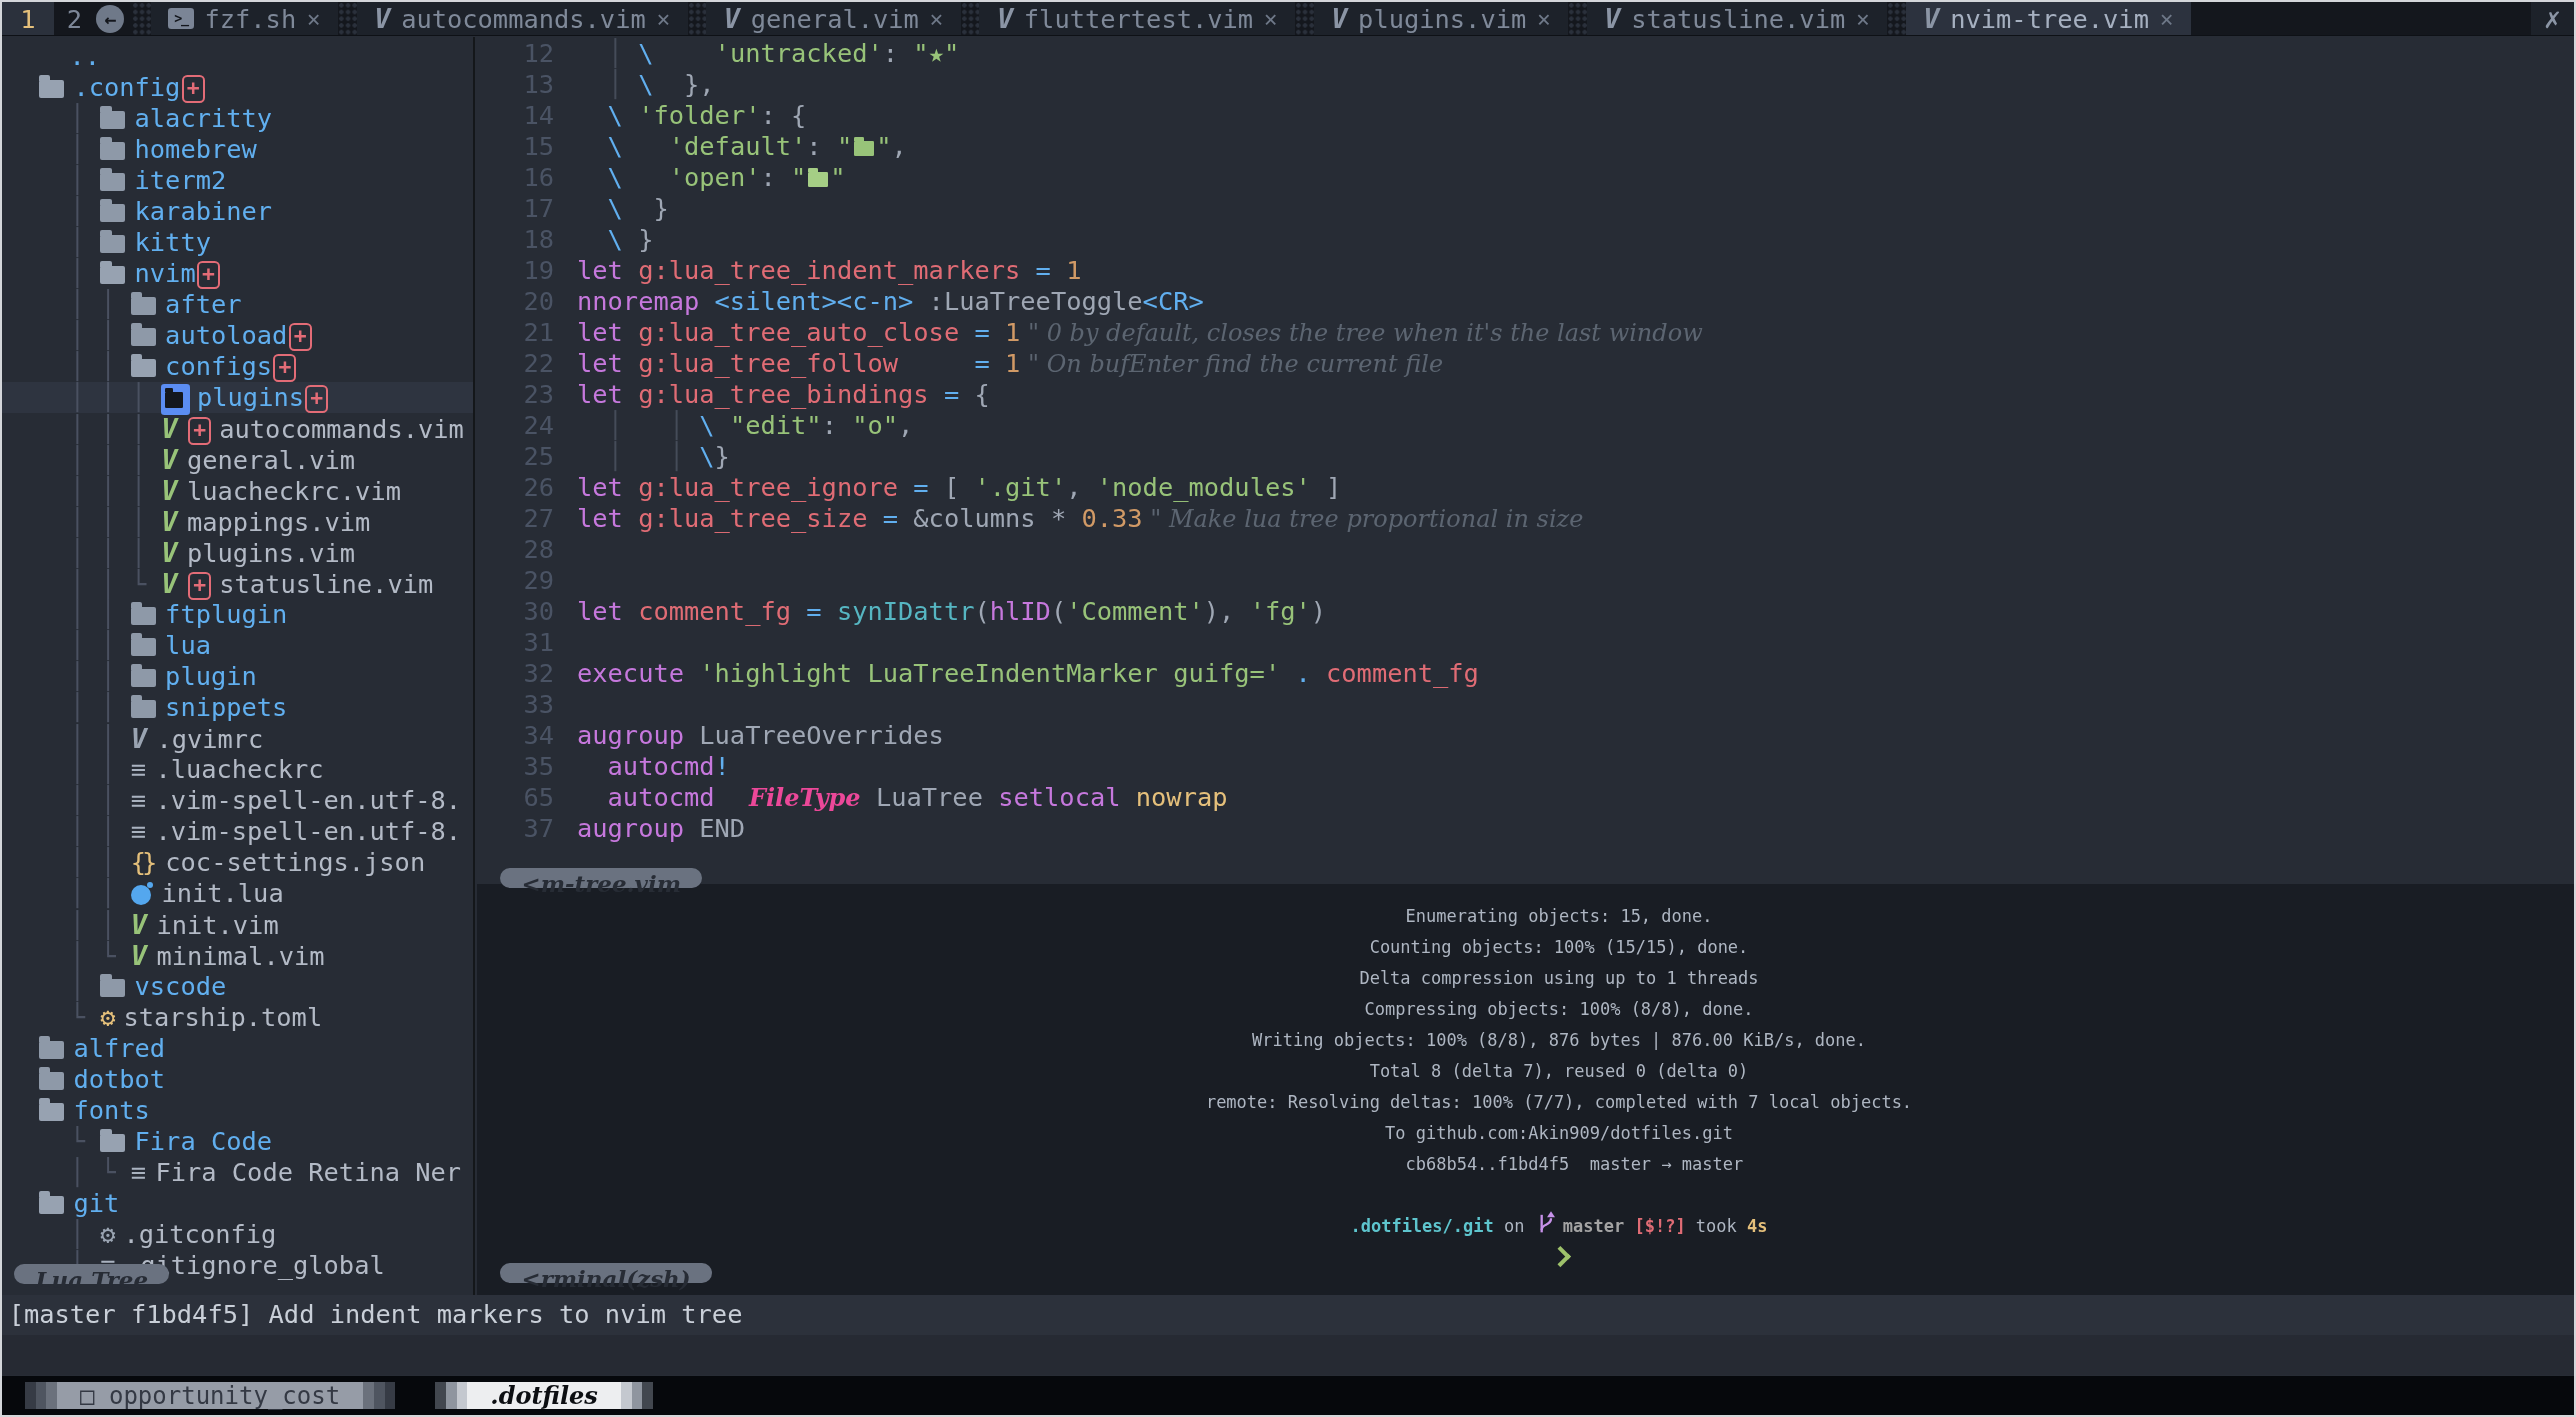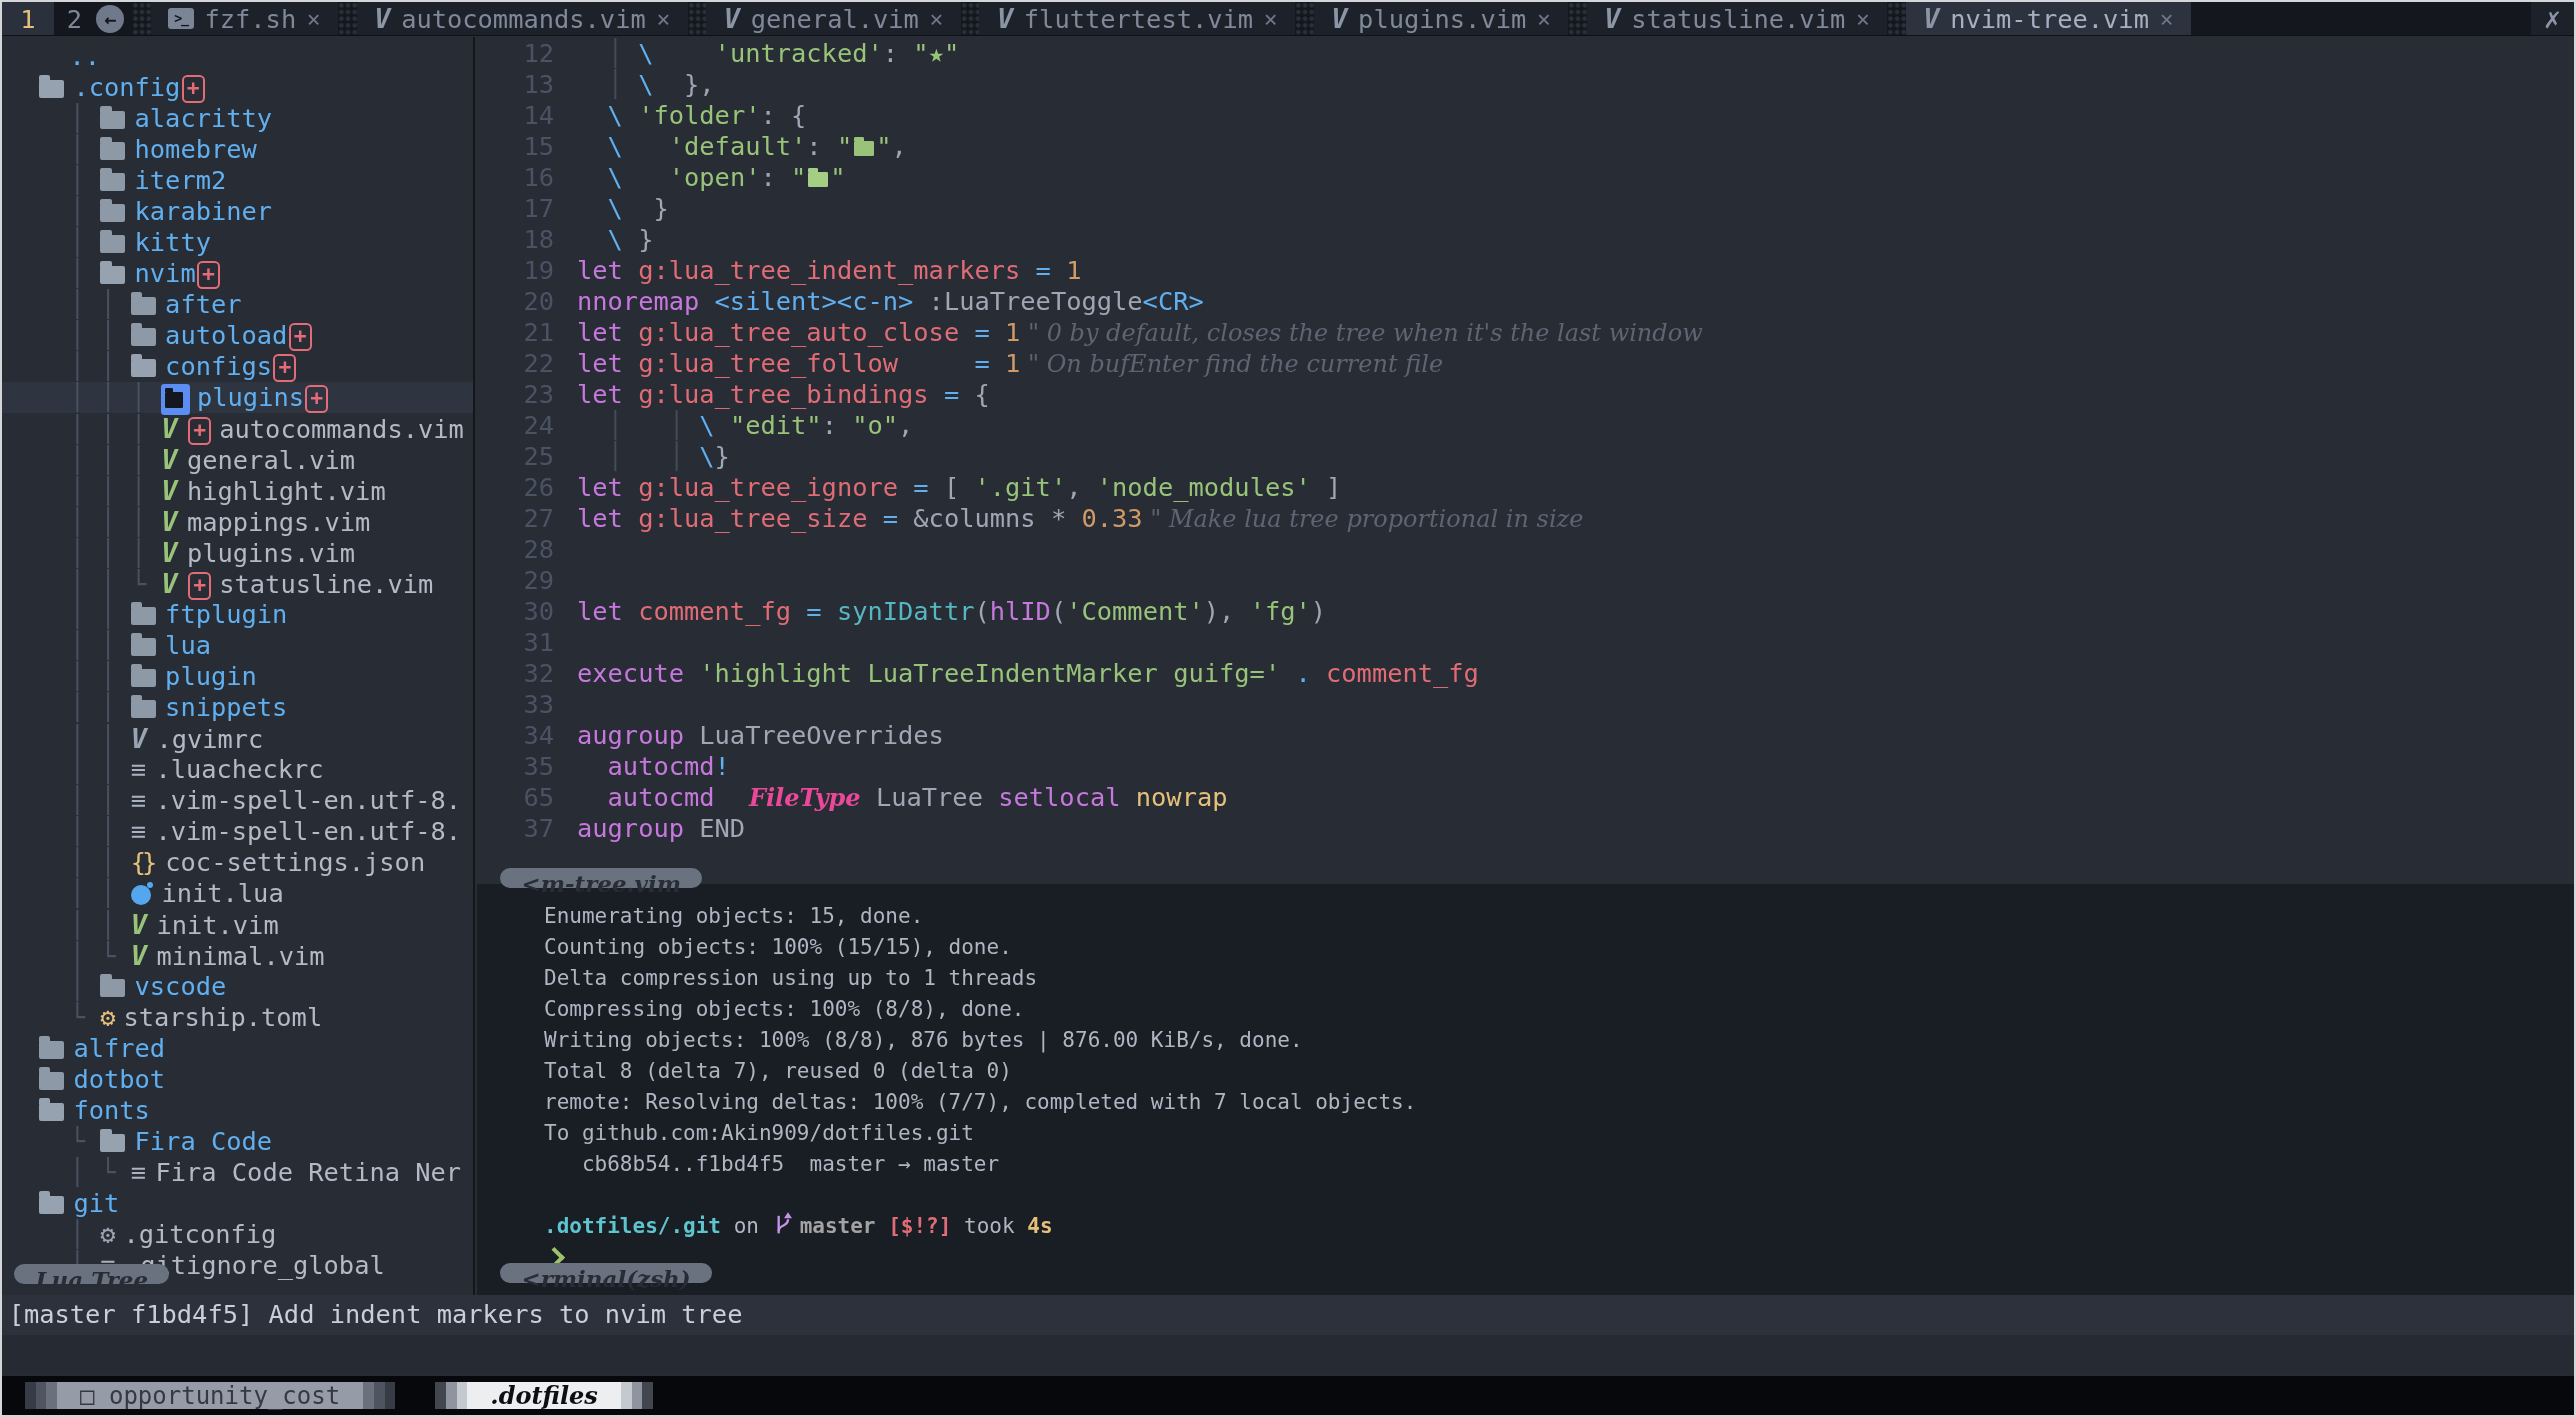--- a/index.html
+++ b/index.html
@@ -67,21 +67,21 @@
   .c{color:#5c6571;font-family:"DejaVu Serif",serif;font-style:italic;font-size:24px;}
   .y{color:#ec4899;font-family:"DejaVu Serif",serif;font-style:italic;font-weight:bold;font-size:24px;margin-left:19px;}
   .minifold{display:inline-block;width:20px;height:15.4px;background:#98c379;border-radius:1.3px;
     position:relative;vertical-align:middle;margin:0 2px;}
   .minifold:before{content:"";position:absolute;top:-4px;left:0;width:9.4px;height:4.7px;
     background:inherit;border-radius:1.3px 1.3px 0 0;}
   .minifold.open{background:#a5ce85;}
   
   .termpane{position:absolute;left:475px;top:882px;right:0;height:411px;background:#191d24;
     overflow:hidden;box-sizing:border-box;padding:17.4px 0 0 67px;}
-  .tline{height:31px;line-height:31px;white-space:pre;font-size:21px;color:#aeb6c2;}
+  .tline{height:31px;line-height:31px;white-space:pre;font-size:17px;color:#aeb6c2;text-align:center;}
   .pc{color:#5ec5ce;font-weight:bold}.pt{color:#aeb6c2}.pp{color:#a3a3a3;font-weight:bold}
   .pr{color:#e06c75;font-weight:bold}.py{color:#e5c07b;font-weight:bold}
   .branchsvg{display:inline-block;vertical-align:-2.7px;margin:0 6.7px 0 2.7px;}
   .chev{display:inline-block;width:10.7px;height:10.7px;border-top:4px solid #9ec26b;
     border-right:4px solid #9ec26b;transform:rotate(45deg);margin-left:2.7px;}
   
   .pill{position:absolute;height:20px;background:#6a7280;border-radius:16px;color:#272c35;
     font-family:"DejaVu Serif",serif;font-style:italic;font-weight:bold;font-size:23px;
     line-height:32px;padding:0 21.4px;white-space:pre;}
   .pill-tree{left:12px;top:1262px;}
@@ -138,21 +138,21 @@
       <div class="trow"><span class="tprefix">  │ </span><span class="ifold"></span><span class="tname blue">iterm2</span></div>
       <div class="trow"><span class="tprefix">  │ </span><span class="ifold"></span><span class="tname blue">karabiner</span></div>
       <div class="trow"><span class="tprefix">  │ </span><span class="ifold"></span><span class="tname blue">kitty</span></div>
       <div class="trow"><span class="tprefix">  │ </span><span class="ifold open"></span><span class="tname blue">nvim</span><span class="badge">+</span></div>
       <div class="trow"><span class="tprefix">  │ │ </span><span class="ifold"></span><span class="tname blue">after</span></div>
       <div class="trow"><span class="tprefix">  │ │ </span><span class="ifold"></span><span class="tname blue">autoload</span><span class="badge">+</span></div>
       <div class="trow"><span class="tprefix">  │ │ </span><span class="ifold open"></span><span class="tname blue">configs</span><span class="badge">+</span></div>
       <div class="trow sel"><span class="tprefix">  │ │ │ </span><span class="icur"><i></i></span><span class="tname blue">plugins</span><span class="badge">+</span></div>
       <div class="trow"><span class="tprefix">  │ │ │ </span><span class="gvim">V</span><span class="badge">+</span><span class="tname gray">autocommands.vim</span></div>
       <div class="trow"><span class="tprefix">  │ │ │ </span><span class="gvim">V</span><span class="tname gray">general.vim</span></div>
-      <div class="trow"><span class="tprefix">  │ │ │ </span><span class="gvim">V</span><span class="tname gray">highlight.vim</span></div>
+      <div class="trow"><span class="tprefix">  │ │ │ </span><span class="gvim">V</span><span class="tname gray">luacheckrc.vim</span></div>
       <div class="trow"><span class="tprefix">  │ │ │ </span><span class="gvim">V</span><span class="tname gray">mappings.vim</span></div>
       <div class="trow"><span class="tprefix">  │ │ │ </span><span class="gvim">V</span><span class="tname gray">plugins.vim</span></div>
       <div class="trow"><span class="tprefix">  │ │ └ </span><span class="gvim">V</span><span class="badge">+</span><span class="tname gray">statusline.vim</span></div>
       <div class="trow"><span class="tprefix">  │ │ </span><span class="ifold"></span><span class="tname blue">ftplugin</span></div>
       <div class="trow"><span class="tprefix">  │ │ </span><span class="ifold"></span><span class="tname blue">lua</span></div>
       <div class="trow"><span class="tprefix">  │ │ </span><span class="ifold"></span><span class="tname blue">plugin</span></div>
       <div class="trow"><span class="tprefix">  │ │ </span><span class="ifold"></span><span class="tname blue">snippets</span></div>
       <div class="trow"><span class="tprefix">  │ │ </span><span class="gvim grayv">V</span><span class="tname gray">.gvimrc</span></div>
       <div class="trow"><span class="tprefix">  │ │ </span><span class="ilist">≡</span><span class="tname gray">.luacheckrc</span></div>
       <div class="trow"><span class="tprefix">  │ │ </span><span class="ilist">≡</span><span class="tname gray">.vim-spell-en.utf-8.</span></div>

